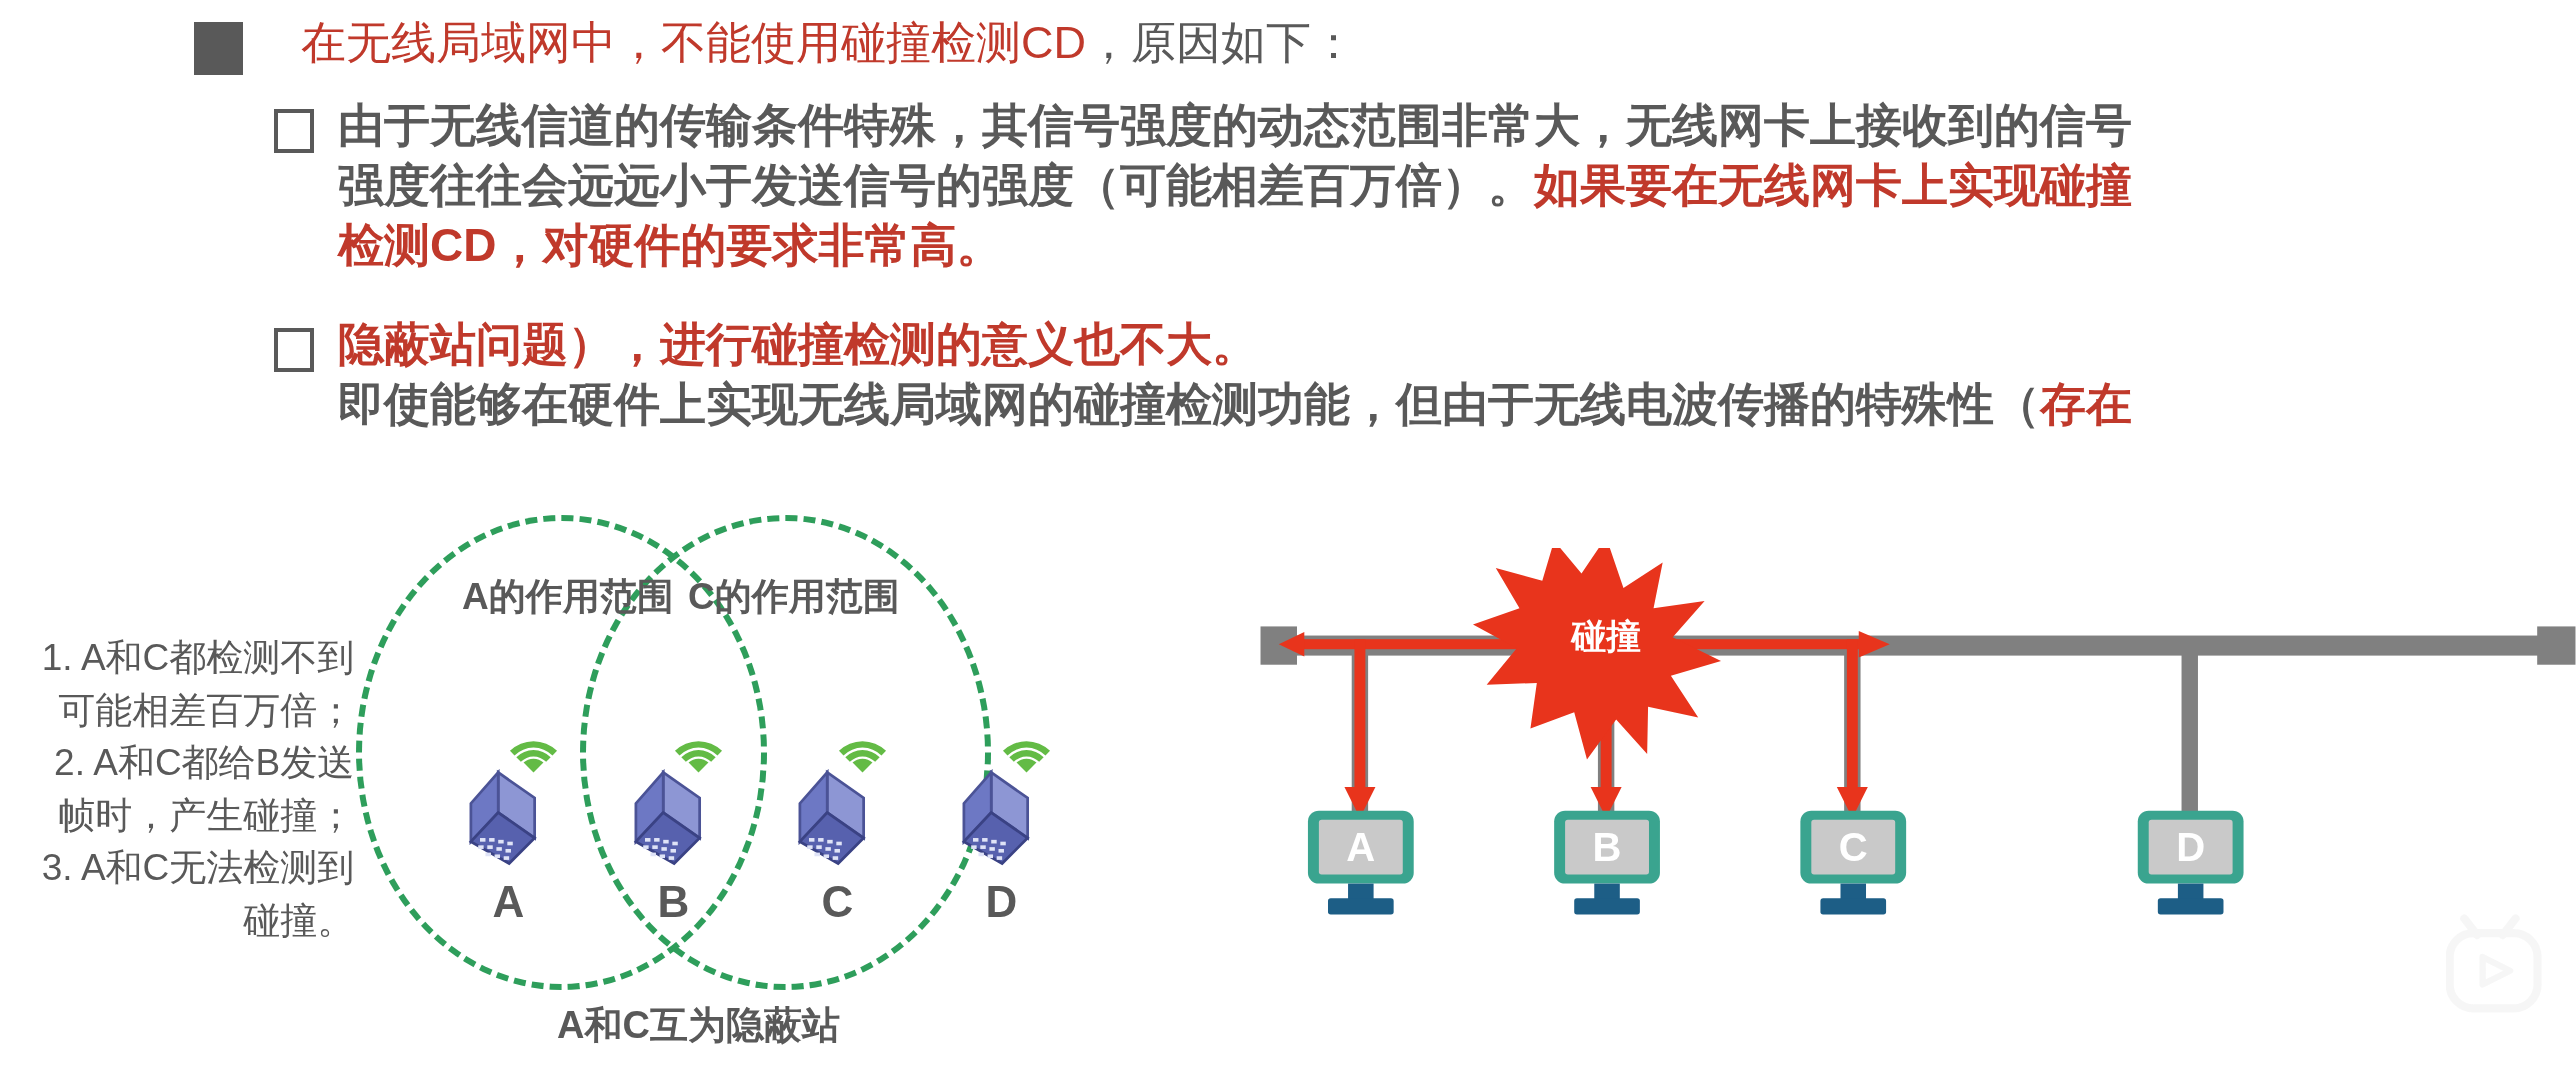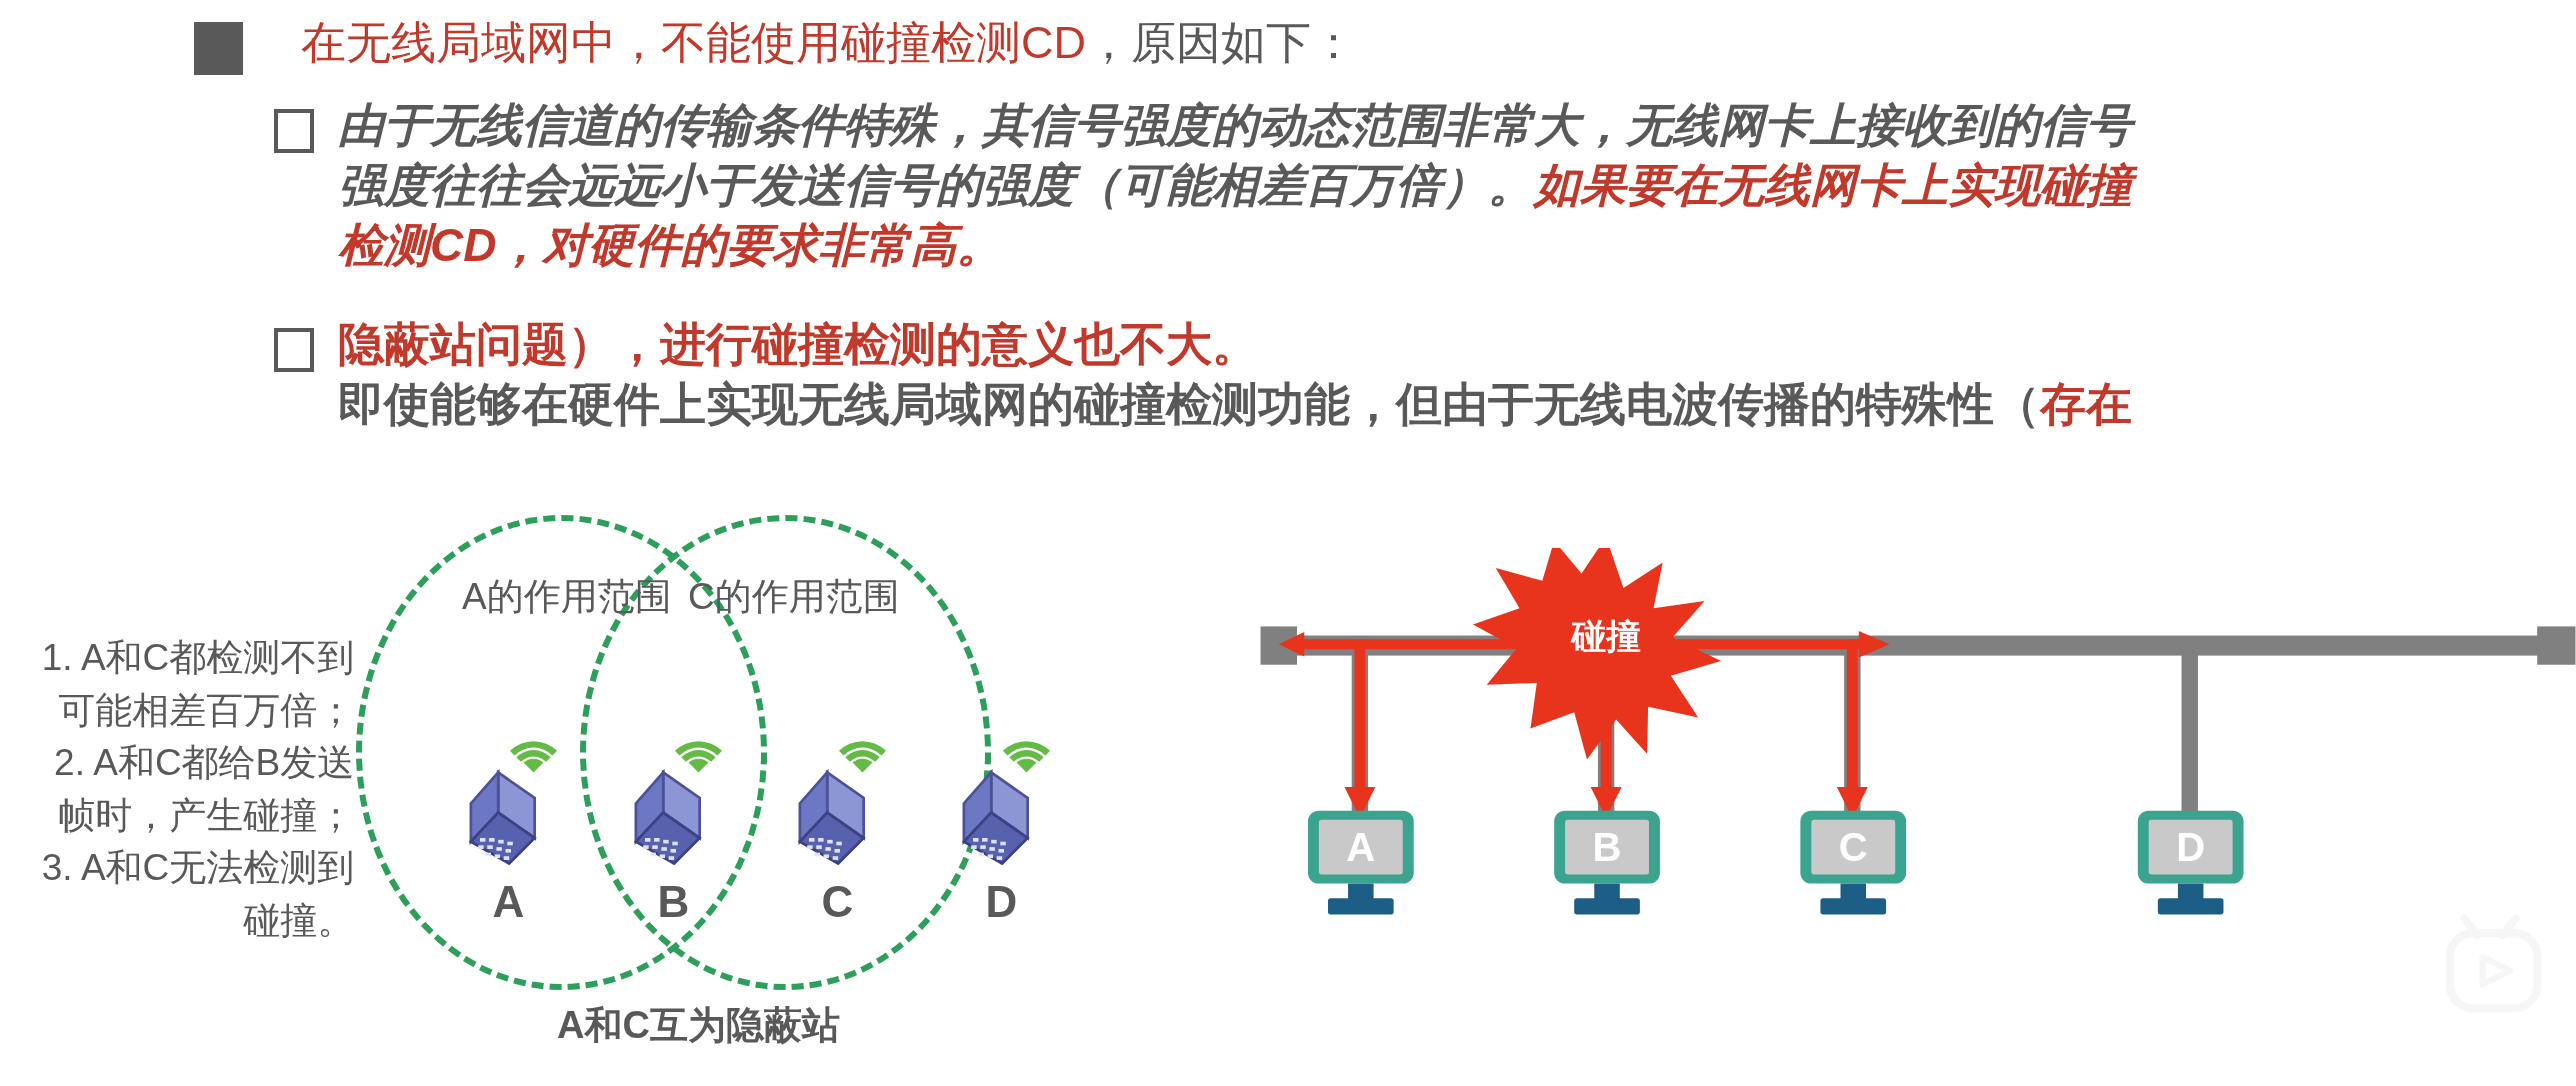--- a/index.html
+++ b/index.html
@@ -29,41 +29,41 @@
   .gray { color:#595959; }
 
   .bullet { position:absolute; left:274px; display:flex; align-items:flex-start; }
   .bullet-box {
     width:40px; height:44px; border:4.6px solid #595959; background:#ffffff;
     flex:0 0 auto; margin-top:12.8px; margin-right:24px;
   }
   .bullet-body { font-size:46px; font-weight:bold; line-height:1.30; }
   .bullet-line { white-space:nowrap; }
 
-  #bullet-1 { top:96px;font-style:italic; }
+  #bullet-1 { top:96px; }
   #bullet-2 { top:315px; }
 
   
   #left-note {
     position:absolute; left:7.3px; top:632px; width:347px;
     font-size:37px; font-weight:normal; color:#595959; line-height:1.42;text-align:right;
   }
   #left-note div { white-space:nowrap; }
 
   
   #venn { position:absolute; left:347px; top:497px; width:849px; height:566px; }
   .circle {
     position:absolute; border:6.4px dashed #2e9e5b; border-radius:50%;
     background:transparent;
   }
   #circle-a { left:9px;  top:18px;  width:411px; height:475px; }
   #circle-c { left:233px; top:18px;  width:411px; height:475px; }
 
   .circle-label {
-    position:absolute; font-size:37px; font-weight:normal; color:#595959;
+    position:absolute; font-size:37px; font-weight:bold; color:#595959;
     white-space:nowrap;
   }
   #label-a-range { left:115px; top:75px; }
   #label-c-range { left:341px; top:75px; }
 
   .node { position:absolute; width:119px; text-align:center; }
   .node .nodename {
     font-size:44px; font-weight:bold; color:#595959; margin-top:1.8px;
   }
   #node-a { left:102px; top:250px; }

